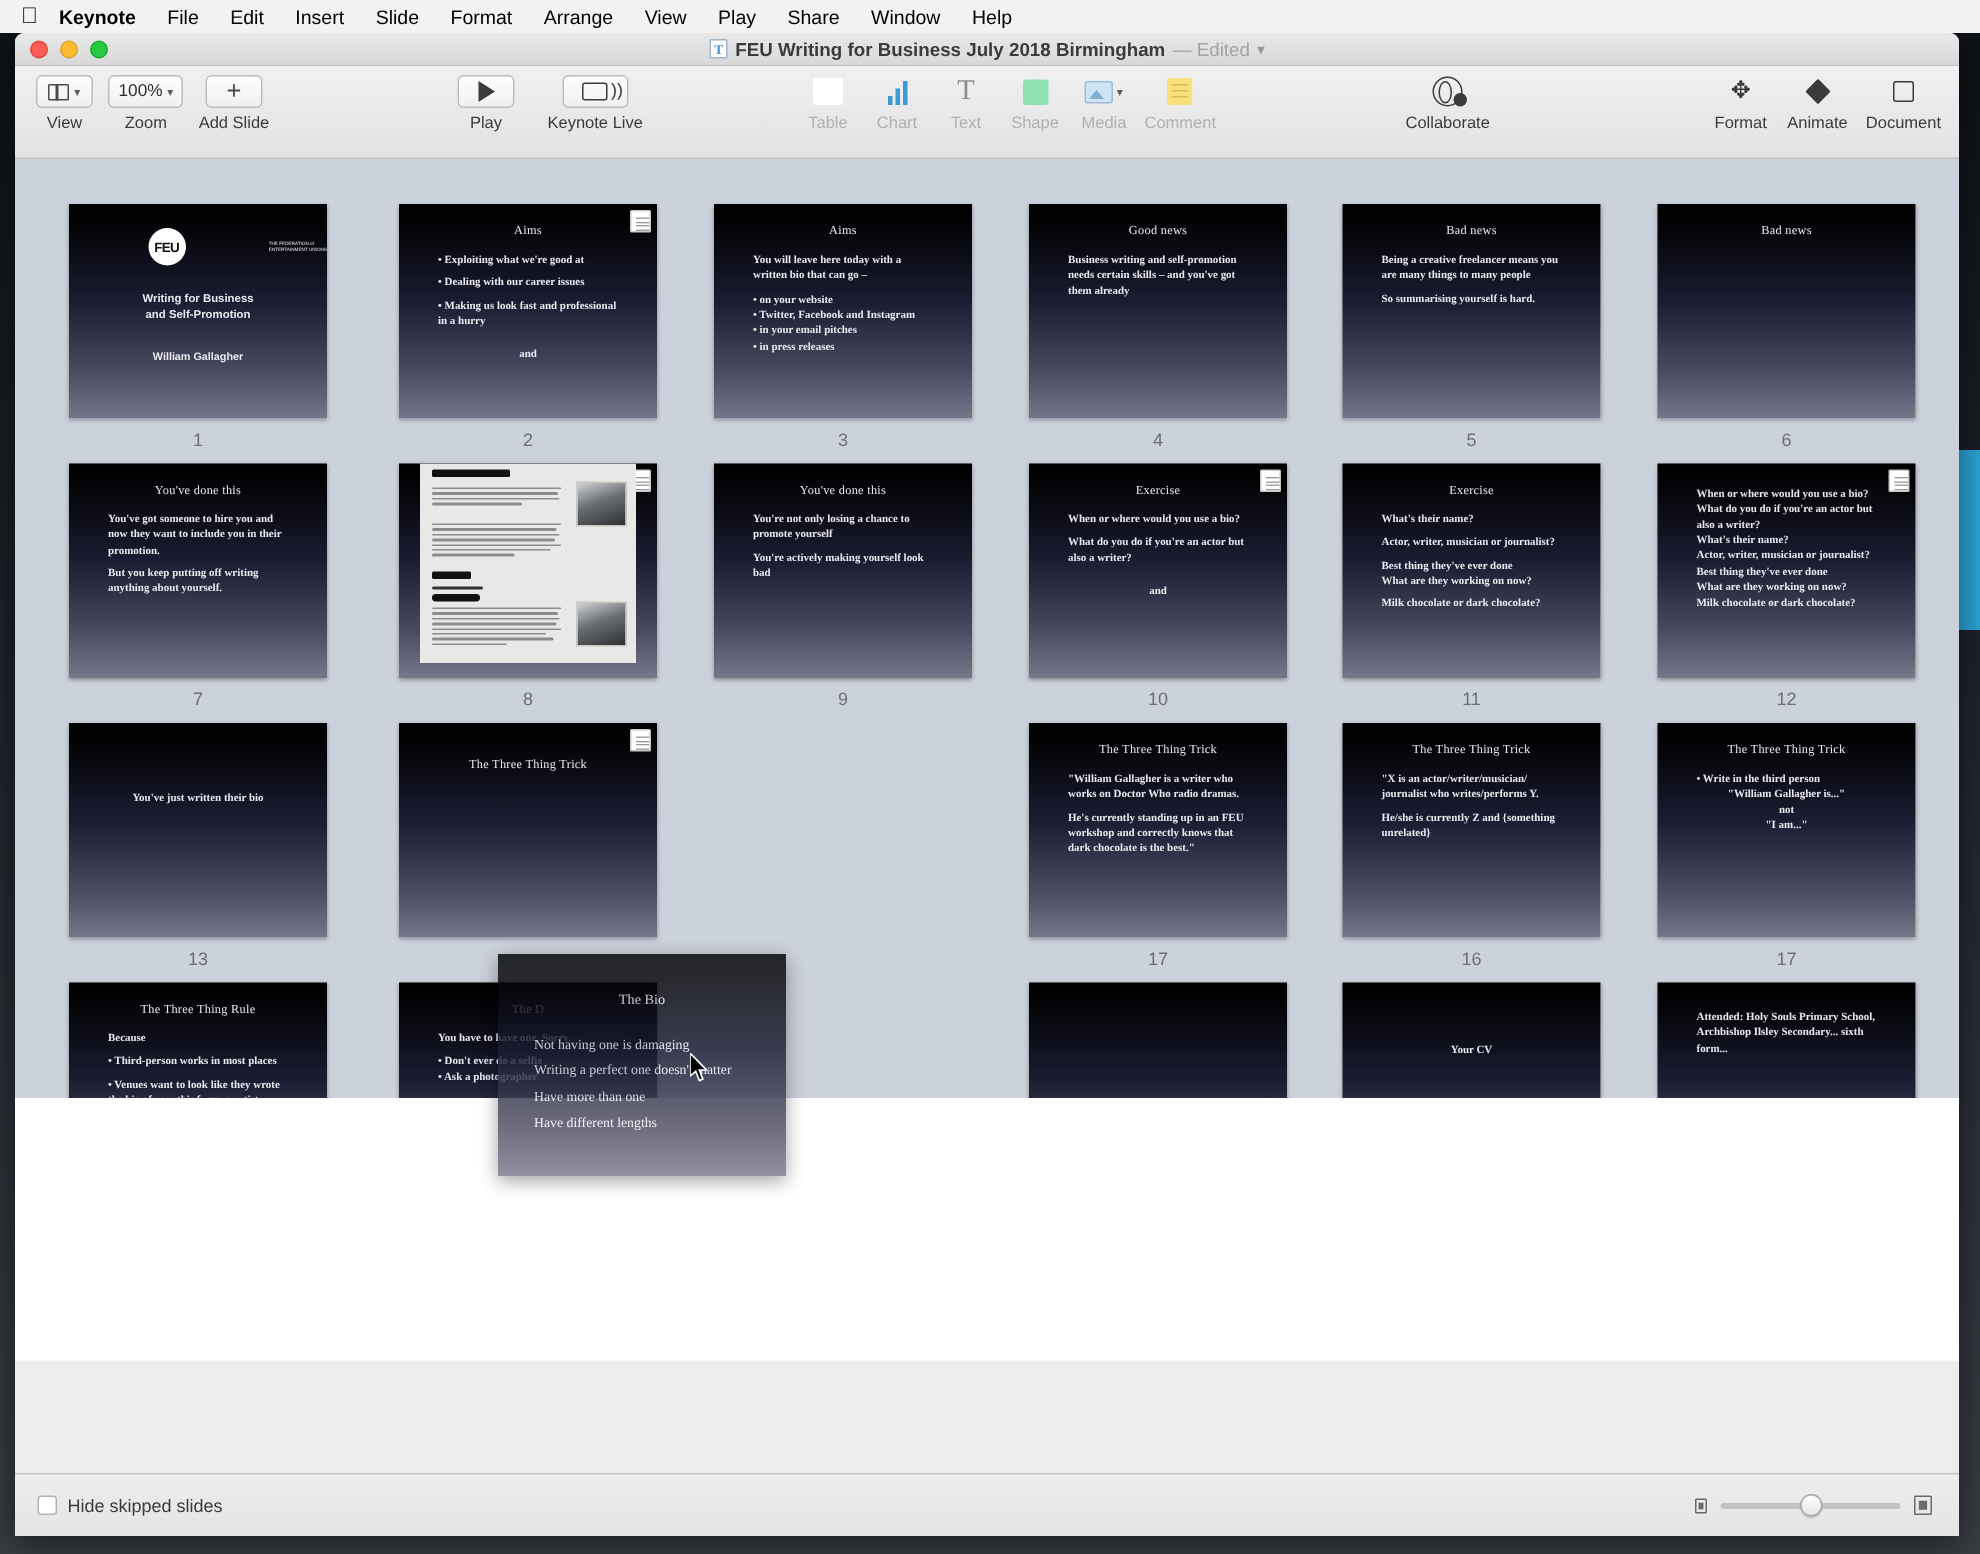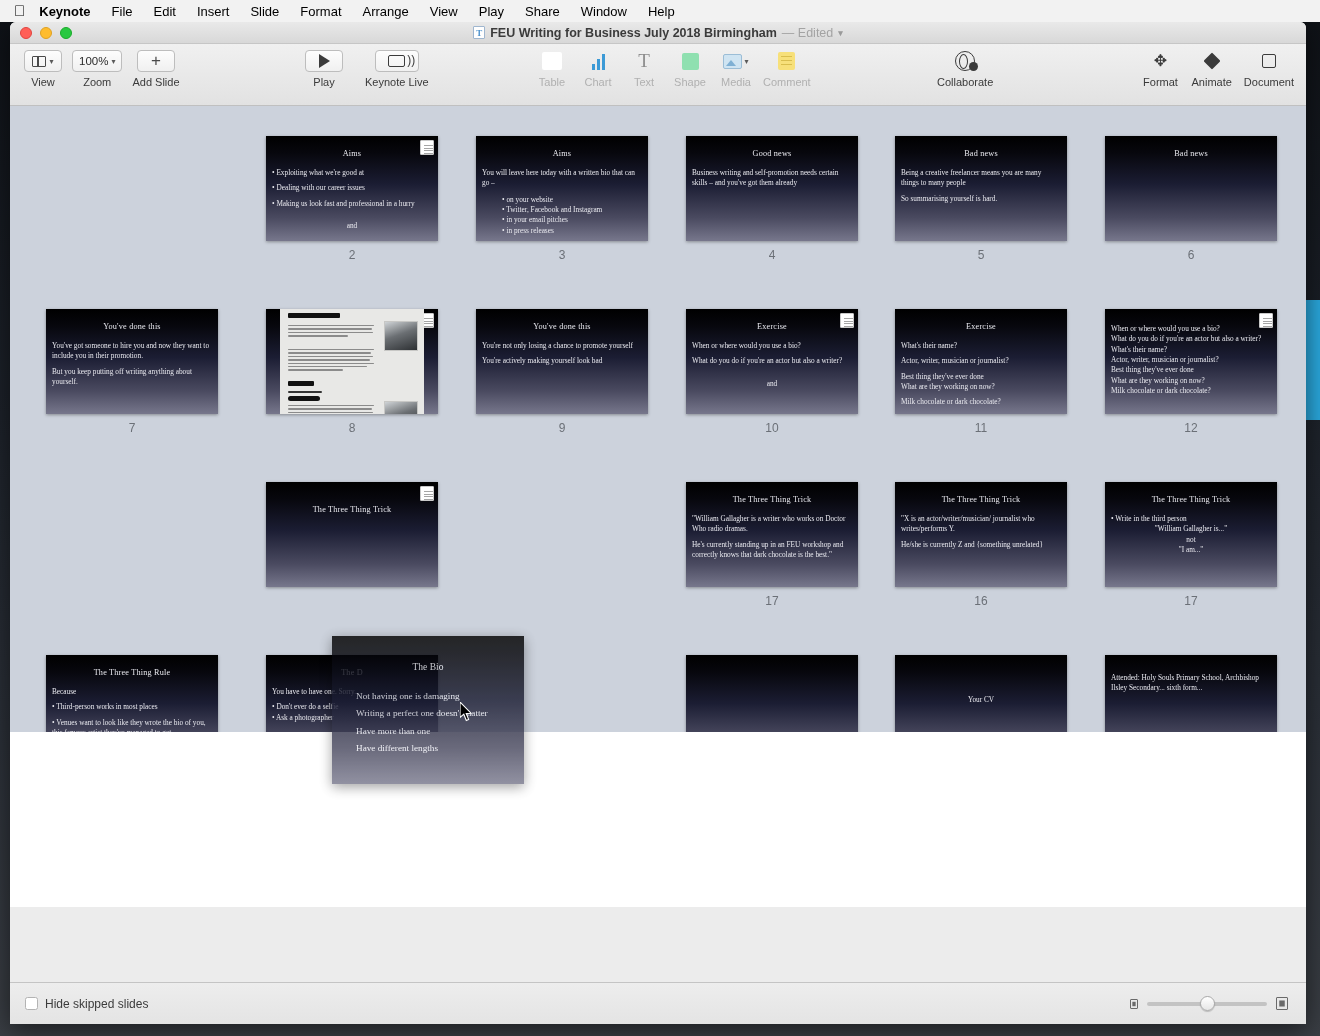--- a/index.html
+++ b/index.html
@@ -125,32 +125,32 @@
     background: #ccd2dc;
     overflow: hidden;
   }
   #white-pane {
     position: absolute; left:0; top: 710px; width:100%; height: 175px;
     background: #fff;
   }
   .slide-cell { position: absolute; }
   .thumb {
     position: relative;
-    width: 172px; height: 105px;
+    width: 172px; height: 143px;
     background: linear-gradient(180deg,#000 0%,#07070d 16%,#1b1d33 46%,#4a4a60 78%,#77778c 100%);
     box-shadow: 0 1px 3px rgba(0,0,0,.35);
     overflow: hidden;
     color: #e9e9ef;
     font-family: "Liberation Serif", serif;
   }
   .thumb .st {
     text-align:center; font-size: 8.2px; margin-top: 13px; letter-spacing:.2px;
   }
   .thumb .body {
-    padding: 0 6px; margin-top: 10px; font-size: 7.3px; line-height: 1.42;
+    padding: 0 26px; margin-top: 10px; font-size: 7.3px; line-height: 1.42; font-weight: bold;
   }
   .thumb .body.center { text-align:center; }
   .thumb .body p { margin-bottom: 5px; }
   .thumb .body p.tight { margin-bottom: 0; }
   .thumb .body.indent { padding-left: 26px; }
   .num { text-align:center; font-size: 12px; color:#6b7077; margin-top: 7px; font-family:"Liberation Sans",sans-serif; }
   .note-badge {
     position:absolute; right:4px; top:4px; width:14px; height:15px;
     background:#fff; border:.5px solid #c9c9c9; border-radius:1px;
     background-image:linear-gradient(#9a9a9a 0 0),linear-gradient(#9a9a9a 0 0),linear-gradient(#9a9a9a 0 0),linear-gradient(#9a9a9a 0 0);
@@ -365,20 +365,36 @@
         <div class="tb-btn flat sq">
             <span class="ic-document"></span>
           </div>
         <div class="tb-lbl">Document</div>
       </div>
     </div>
   </div>
 
   <div id="canvas">
 
+    <div class="slide-cell" style="left:36px; top:30px;">
+      <div class="thumb">
+        <div class="logo-row">
+          <span class="fel-logo">
+              <span>FEU</span>
+            </span>
+          <span class="logo-txt">
+            <span>THE FEDERATION of</span><br>
+            <span>ENTERTAINMENT UNIONS</span>
+          </span>
+        </div>
+        <div class="title-main">Writing for Business<br>and Self-Promotion</div>
+        <div class="title-author">William Gallagher</div>
+      </div>
+      <div class="num">1</div>
+    </div>
 
     <div class="slide-cell" style="left:256px; top:30px;">
       <div class="thumb">
         <div class="note-badge"></div>
         <div class="st">Aims</div>
         <div class="body">
           <p>• Exploiting what we're good at</p>
           <p>• Dealing with our career issues</p>
           <p>• Making us look fast and professional in a hurry</p>
           <p class="center" style="text-align:center;margin-top:12px">and</p>
@@ -533,20 +549,28 @@
           <p class="tight">What's their name?</p>
           <p class="tight">Actor, writer, musician or journalist?</p>
           <p class="tight">Best thing they've ever done</p>
           <p class="tight">What are they working on now?</p>
           <p class="tight">Milk chocolate or dark chocolate?</p>
         </div>
       </div>
       <div class="num">12</div>
     </div>
 
+    <div class="slide-cell" style="left:36px; top:376px;">
+      <div class="thumb">
+        <div class="body center" style="margin-top:45px">
+          <p>You've just written their bio</p>
+        </div>
+      </div>
+      <div class="num">13</div>
+    </div>
 
     <div class="slide-cell" style="left:256px; top:376px;">
       <div class="thumb">
         <div class="note-badge"></div>
         <div class="st" style="margin-top:23px">The Three Thing Trick</div>
       </div>
       <div class="num"></div>
     </div>
 
     <div class="slide-cell" style="left:676px; top:376px;">

